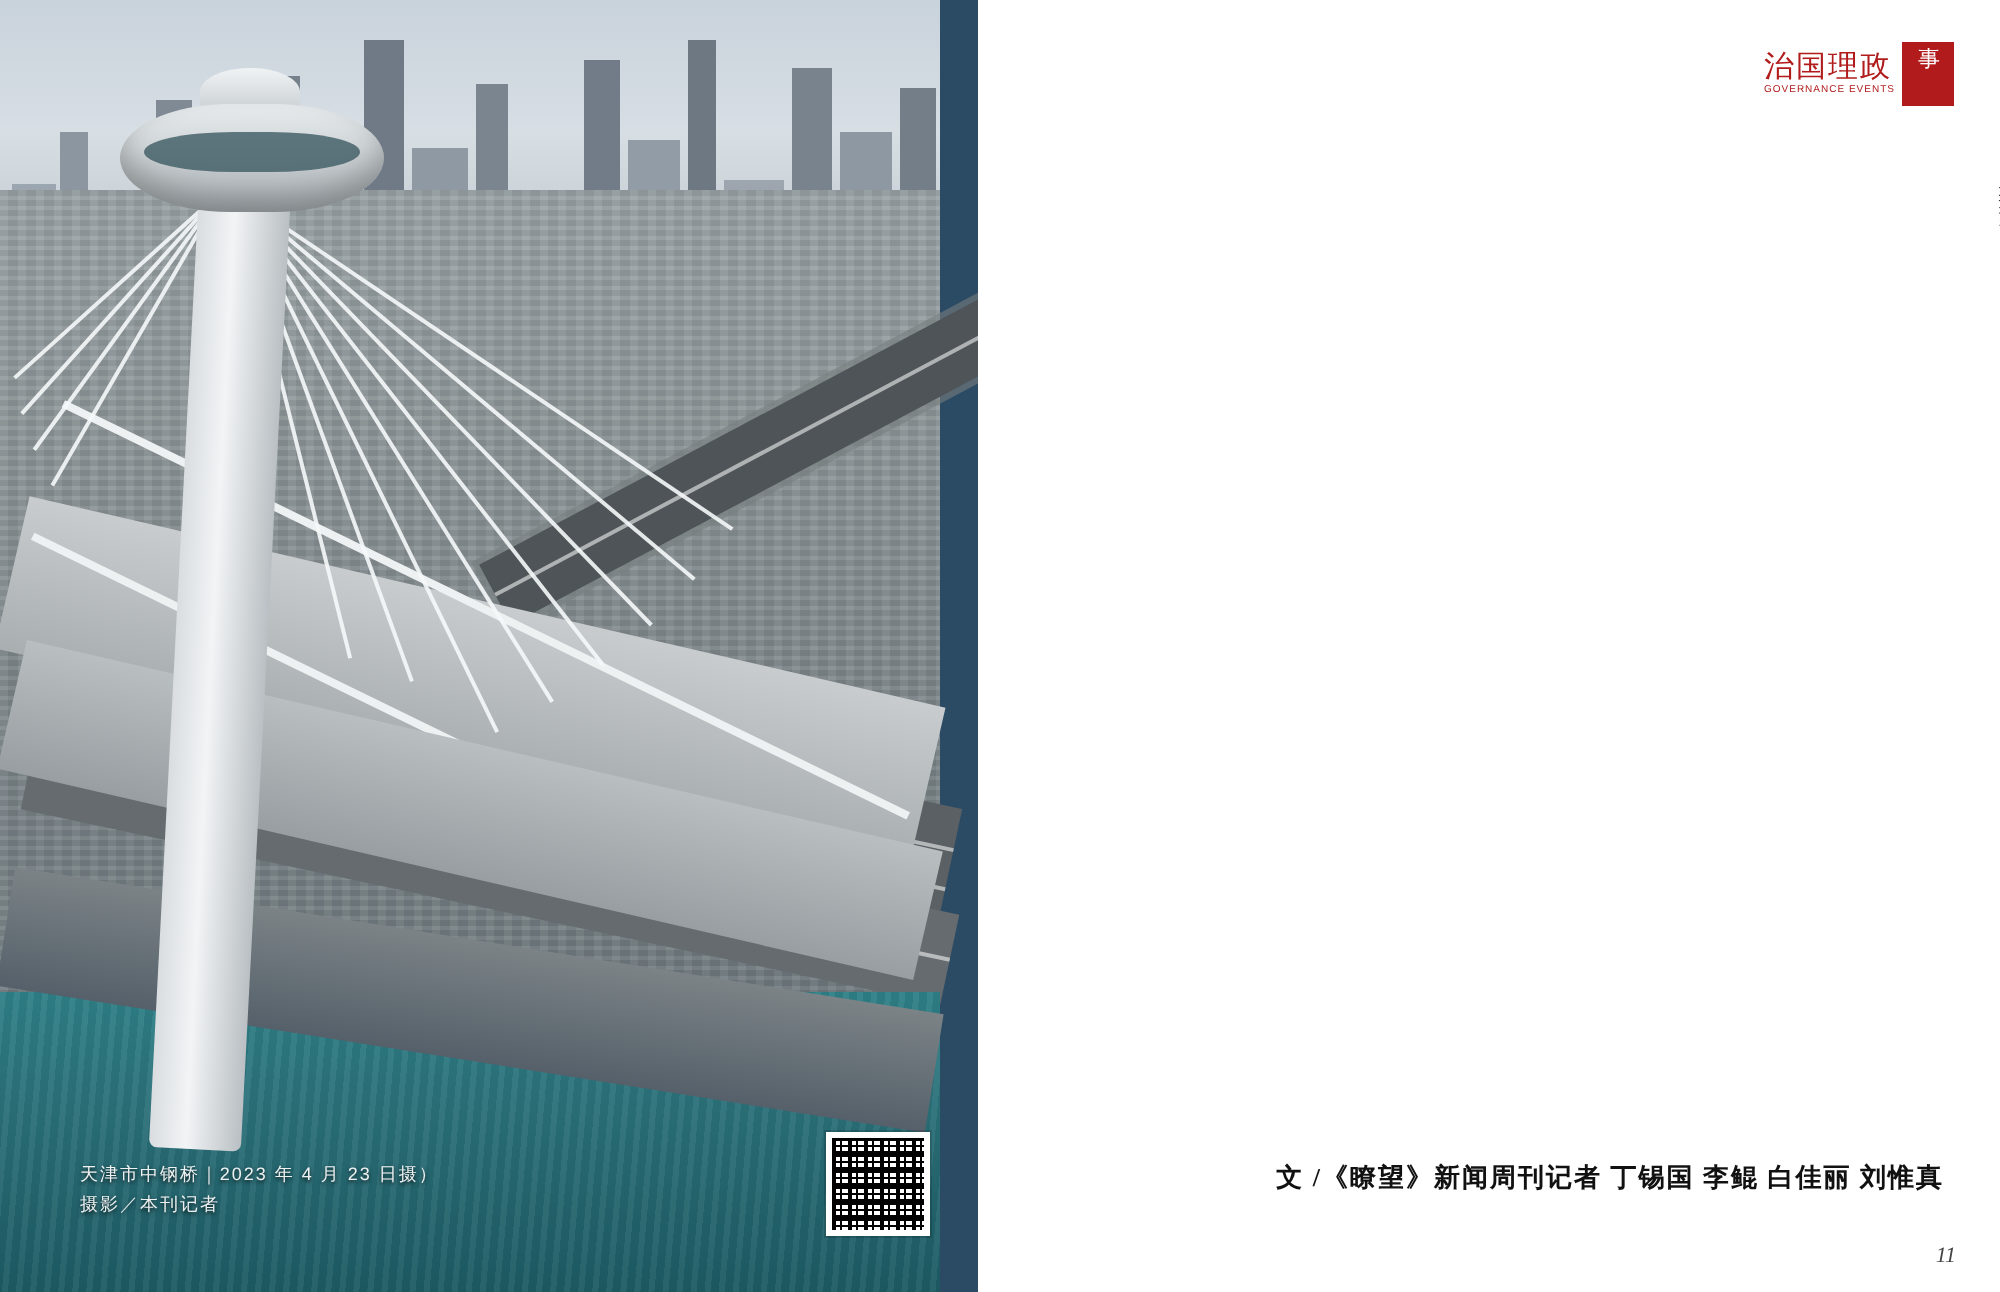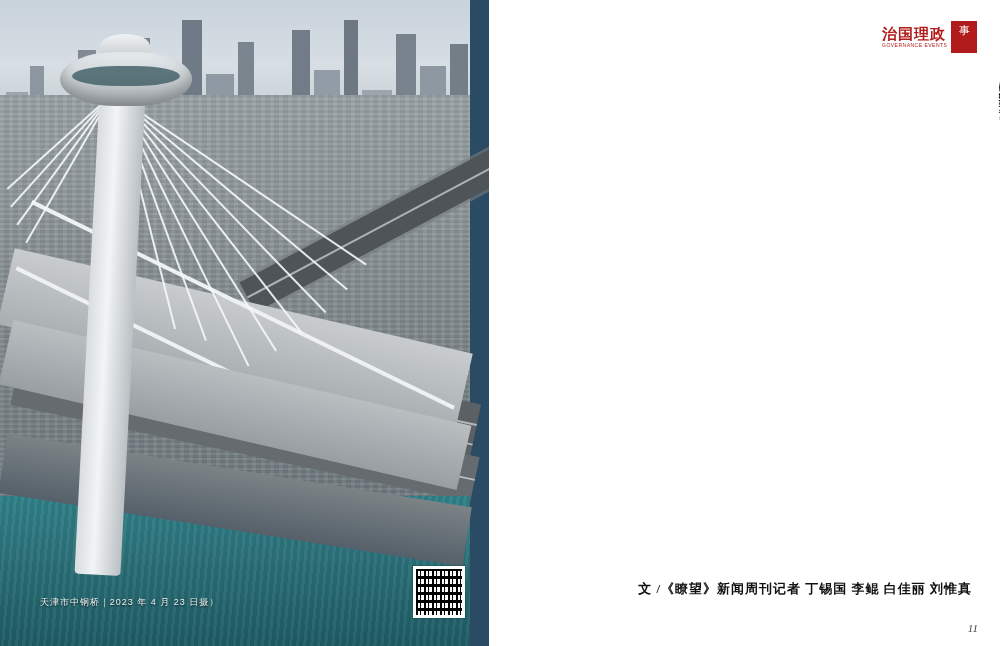--- a/index.html
+++ b/index.html
@@ -231,21 +231,21 @@
     width: 96px;
     height: 46px;
     display: flex;
     align-items: center;
     gap: 4px;
   }
   .logo-cn {
     color: #b11b1b;
     font-family: "Liberation Serif", serif;
     font-size: 15px;
-    font-weight: bold;
+    font-weight: normal;
     line-height: 16px;
     letter-spacing: 1px;
   }
   .logo-en {
     color: #b11b1b;
     font-size: 5px;
     letter-spacing: .5px;
     line-height: 7px;
   }
   .logo-seal {
@@ -348,20 +348,21 @@
       <div class="cable" style="left:112px;top:96px;width:170px;height:2px;transform:rotate(120deg);"></div>
     </div>
 
     <div class="pylon"></div>
     <div class="pod-top"></div>
     <div class="pod"></div>
     <div class="pod-glass"></div>
 
     <div class="caption">
       <div>天津市中钢桥｜2023 年 4 月 23 日摄）</div>
+      <div>摄影／本刊记者</div>
     </div>
 
     <div class="qr">
       <div class="qr-inner"></div>
     </div>
   </div>
 
   <div class="text-panel">
 
     <div class="logo">

